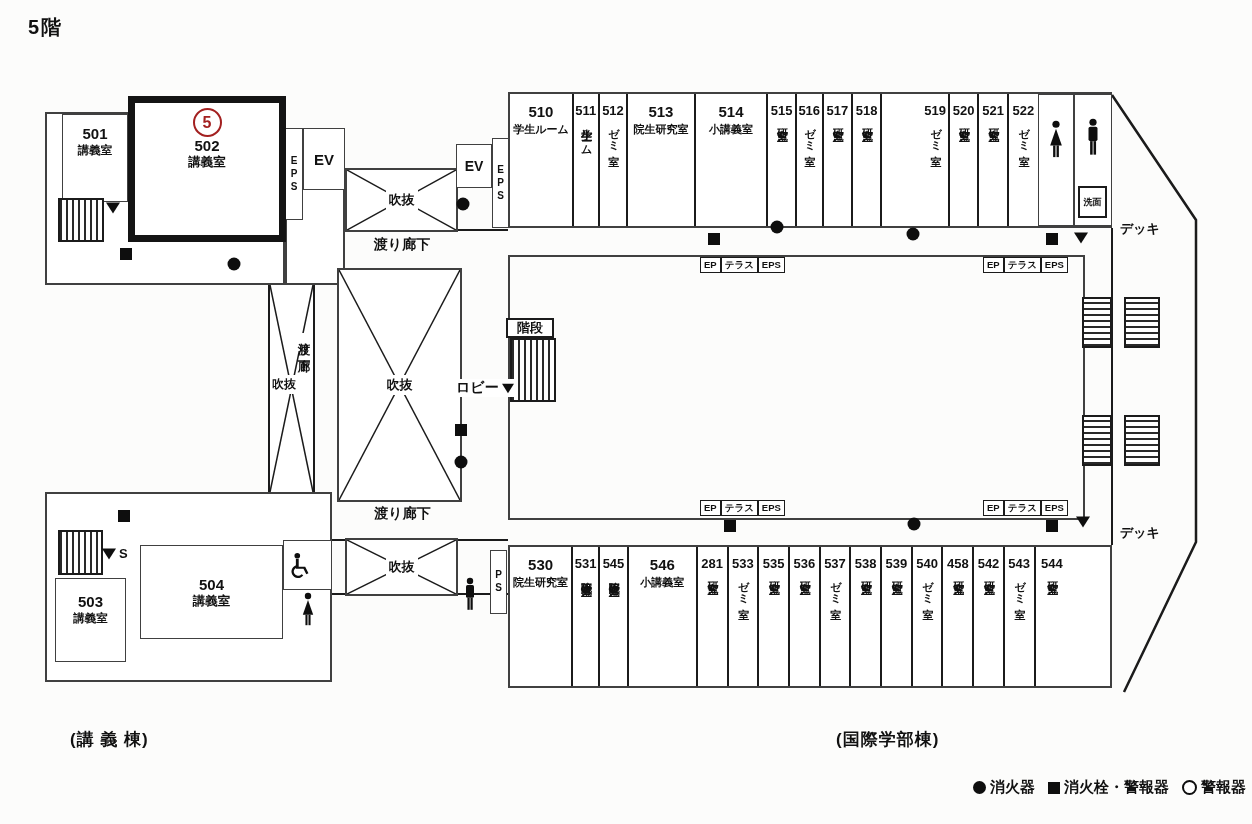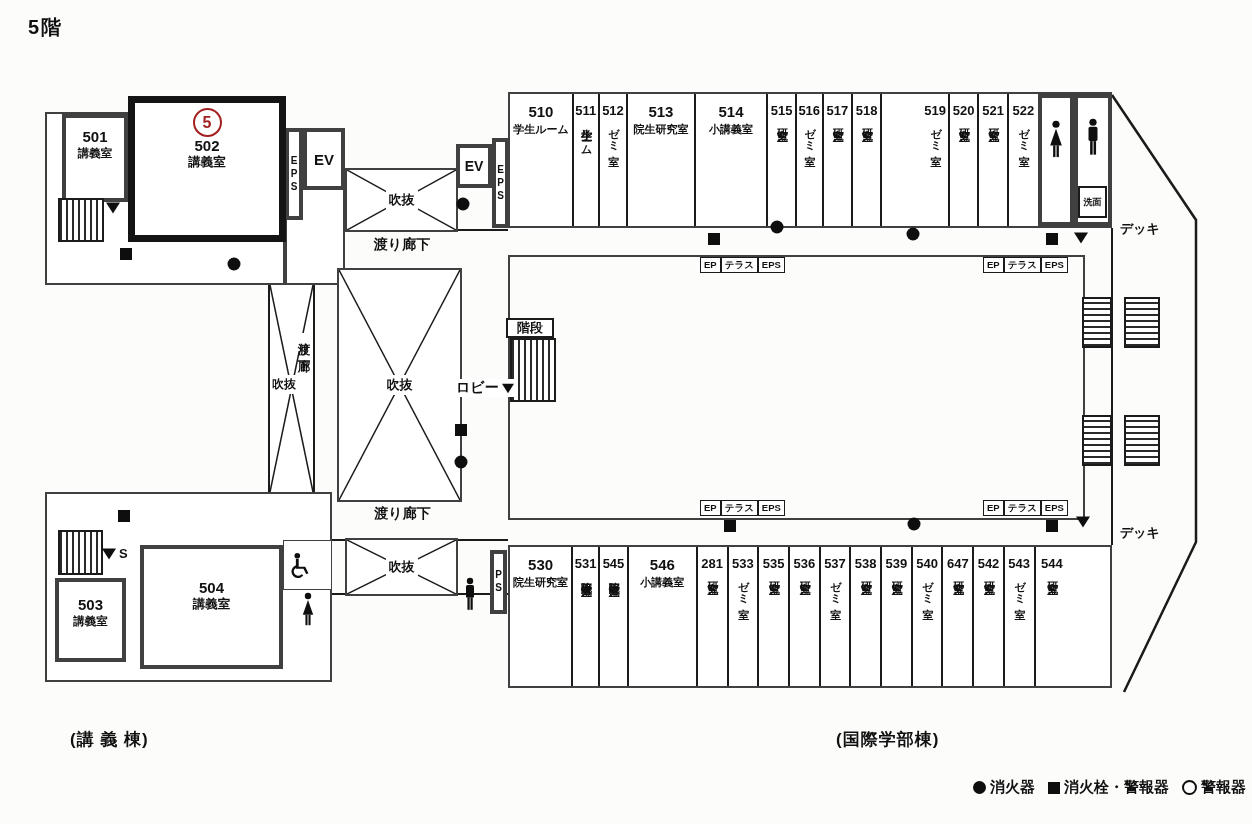--- a/index.html
+++ b/index.html
@@ -1,19 +1,19 @@
 <!DOCTYPE html>
 <html><head>
 <meta charset="utf-8">
 <style>
   html,body{margin:0;padding:0;background:#ffffff;}
   .canvas{position:relative;width:1252px;height:824px;background:#fcfcfb;
     font-family:"Liberation Sans","DejaVu Sans",sans-serif;color:#111;overflow:hidden;}
   .abs{position:absolute;}
-  .box{position:absolute;background:#fff;border:4px solid #404040;box-sizing:border-box;z-index:2;}
+  .box{position:absolute;background:#fff;border:1px solid #404040;box-sizing:border-box;z-index:2;}
   .thick{border-width:2.5px;}
   .thin{border-width:1.5px;}
   .b502{border:7px solid #141414;display:flex;flex-direction:column;align-items:center;z-index:3;}
   .title{position:absolute;font-size:20px;font-weight:bold;letter-spacing:2px;}
   .hatchv{position:absolute;box-sizing:border-box;border:2px solid #1b1b1b;z-index:3;
     background:repeating-linear-gradient(90deg,#2a2a2a 0 2px,#fff 2px 6px);}
   .hatchh{position:absolute;box-sizing:border-box;border:2px solid #1b1b1b;z-index:3;
     background:repeating-linear-gradient(0deg,#2a2a2a 0 2px,#fff 2px 6px);}
   .xbox{position:absolute;left:0;top:0;width:100%;height:100%;}
   .cchip{position:absolute;left:50%;top:50%;transform:translate(-50%,-50%);
@@ -139,21 +139,21 @@
   </div>
 
   <div class="box thick" style="left:45px;top:492px;width:287px;height:190px;"></div>
   <div class="hatchv" style="left:58px;top:530px;width:45px;height:45px;"></div>
   <div class="lbl" style="left:119px;top:546px;font-size:13px;">S</div>
 
   <div class="box roomstack" style="left:55px;top:578px;width:71px;height:84px;padding-top:14px;">
     <div class="rnum">503</div>
     <div class="rname">講義室</div>
   </div>
-  <div class="box roomstack" style="left:140px;top:545px;width:143px;height:124px;padding-top:30px;">
+  <div class="box roomstack" style="left:140px;top:545px;width:143px;height:94px;padding-top:30px;">
     <div class="rnum">504</div>
     <div class="rname" style="font-size:12.5px;">講義室</div>
   </div>
 
   <div class="box thin" style="left:283px;top:540px;width:49px;height:50px;"></div>
   <span class="picon" style="left:300px;top:565px;">
     <svg width="26" height="26" viewBox="0 0 24 24">
       <circle cx="9.5" cy="3.5" r="2.6"></circle>
       <path d="M8.2 6.5 h2.6 v7 h6 l3 6 -2 1 -2.6-5 h-7 z"></path>
       <path d="M10 12 a6 6 0 1 0 5 9.5 l-1.6-1 a4 4 0 1 1 -3.4-6.5 z"></path>
@@ -342,21 +342,21 @@
       </div>
       <div class="room room-v" style="flex: 30 0 0px;">
         <div class="rnum">539</div>
         <div class="rname">研究室</div>
       </div>
       <div class="room room-v" style="flex: 30 0 0px;">
         <div class="rnum">540</div>
         <div class="rname">ゼミ室</div>
       </div>
       <div class="room room-v" style="flex: 30 0 0px;">
-        <div class="rnum">647</div>
+        <div class="rnum">458</div>
         <div class="rname">研究室</div>
       </div>
       <div class="room room-v" style="flex: 30 0 0px;">
         <div class="rnum">542</div>
         <div class="rname">研究室</div>
       </div>
       <div class="room room-v" style="flex: 30 0 0px;">
         <div class="rnum">543</div>
         <div class="rname">ゼミ室</div>
       </div>

